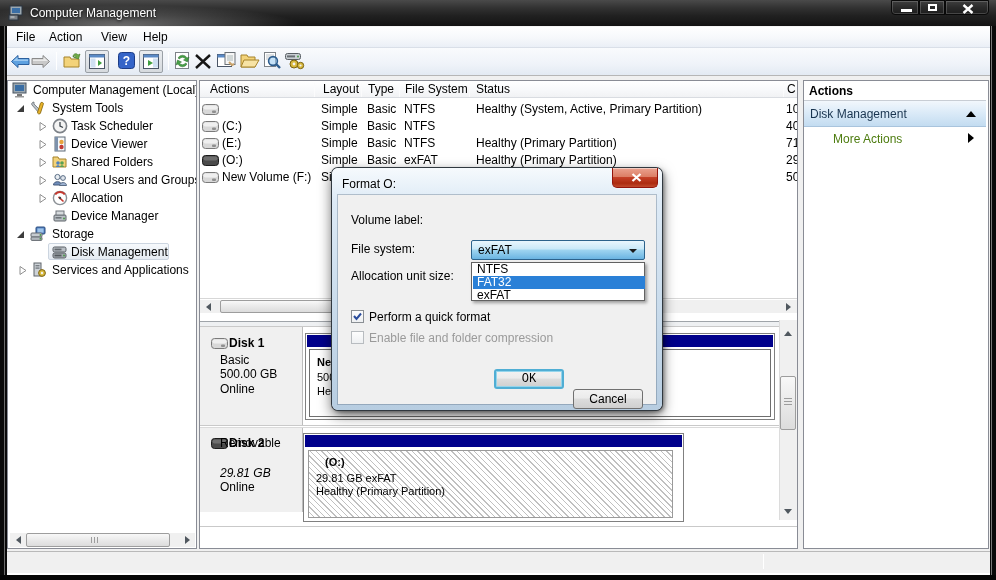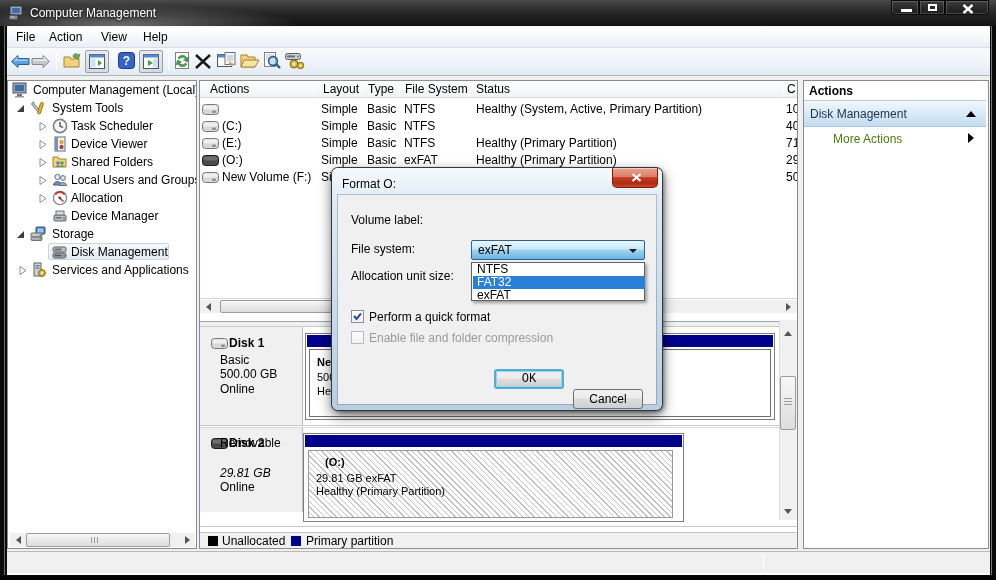--- a/index.html
+++ b/index.html
@@ -464,26 +464,20 @@
   <div class="abs" style="left:779px;top:320px;width:1px;height:200px;background:#dcdcdc;"></div>
   <svg class="abs" style="left:784px;top:330px;" width="8" height="7">
       <path d="M0 6 L4 1 L8 6 Z" fill="#50585f"></path>
     </svg>
   <svg class="abs" style="left:784px;top:508px;" width="8" height="7">
       <path d="M0 1 L4 6 L8 1 Z" fill="#50585f"></path>
     </svg>
   <div class="sbthumb" style="left:780px;top:376px;width:16px;height:54px;"></div>
   <div class="abs" style="left:784px;top:398px;width:8px;height:1px;background:#9d9d9d;box-shadow:0 3px 0 #9d9d9d, 0 6px 0 #9d9d9d;"></div>
 
-  <div id="legend">
-    <div class="abs" style="left:8px;top:3px;width:10px;height:10px;background:#000;"></div>
-    <div class="abs" style="left:22px;top:0px;height:16px;line-height:17px;">Unallocated</div>
-    <div class="abs" style="left:91px;top:3px;width:10px;height:10px;background:#00008b;"></div>
-    <div class="abs" style="left:106px;top:0px;height:16px;line-height:17px;">Primary partition</div>
-  </div>
 
   <div class="abs" style="left:809px;top:84px;height:15px;line-height:15px;font-weight:bold;">Actions</div>
   <div class="abs" style="left:804px;top:100px;width:182px;height:1px;background:#c8cdd4;"></div>
   <div class="abs" style="left:804px;top:101px;width:182px;height:26px;
        background:linear-gradient(180deg,#f2f7fc 0%,#dcebf8 45%,#c3dcf1 100%);border-bottom:1px solid #a9c4dd;">
     <div style="position:absolute;left:6px;top:0;height:26px;line-height:26px;color:#19344f;">Disk Management</div>
     <div style="position:absolute;right:10px;top:10px;width:0;height:0;border-left:5px solid transparent;border-right:5px solid transparent;border-bottom:6px solid #000;"></div>
   </div>
   <div class="abs" style="left:833px;top:128px;height:22px;line-height:22px;color:#4d7c0f;">More Actions</div>
   <div class="abs" style="left:968px;top:133px;width:0;height:0;border-top:5px solid transparent;border-bottom:5px solid transparent;border-left:6px solid #000;"></div>

